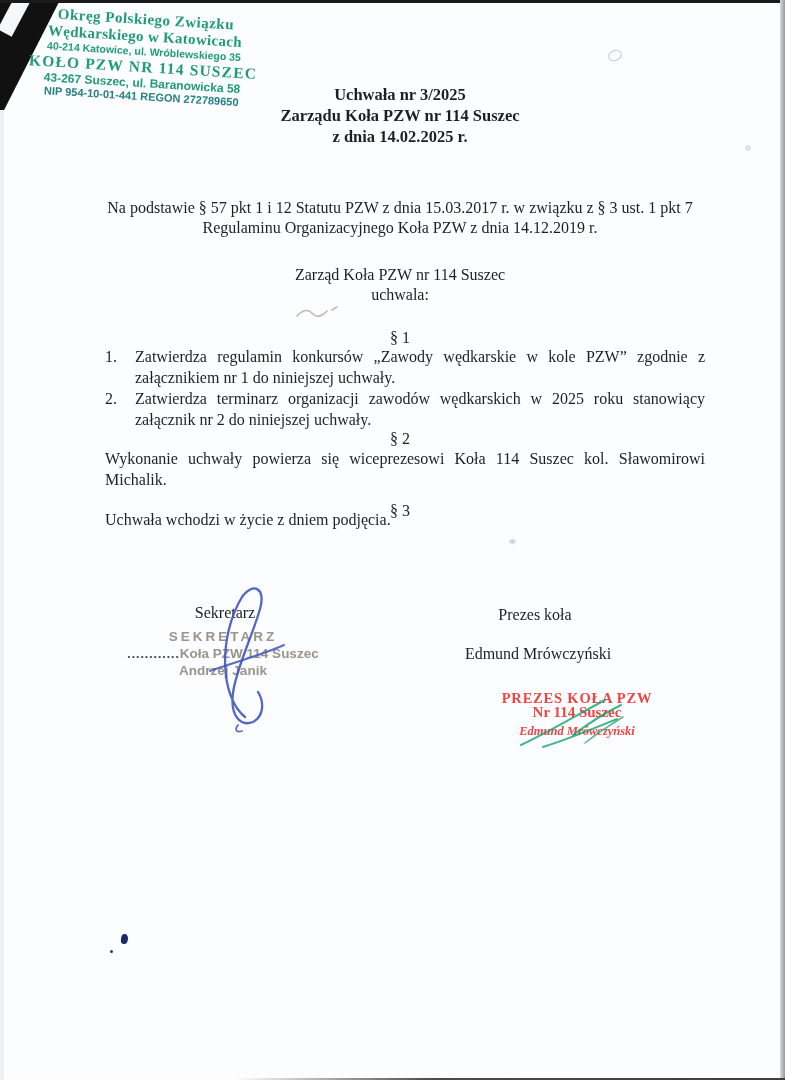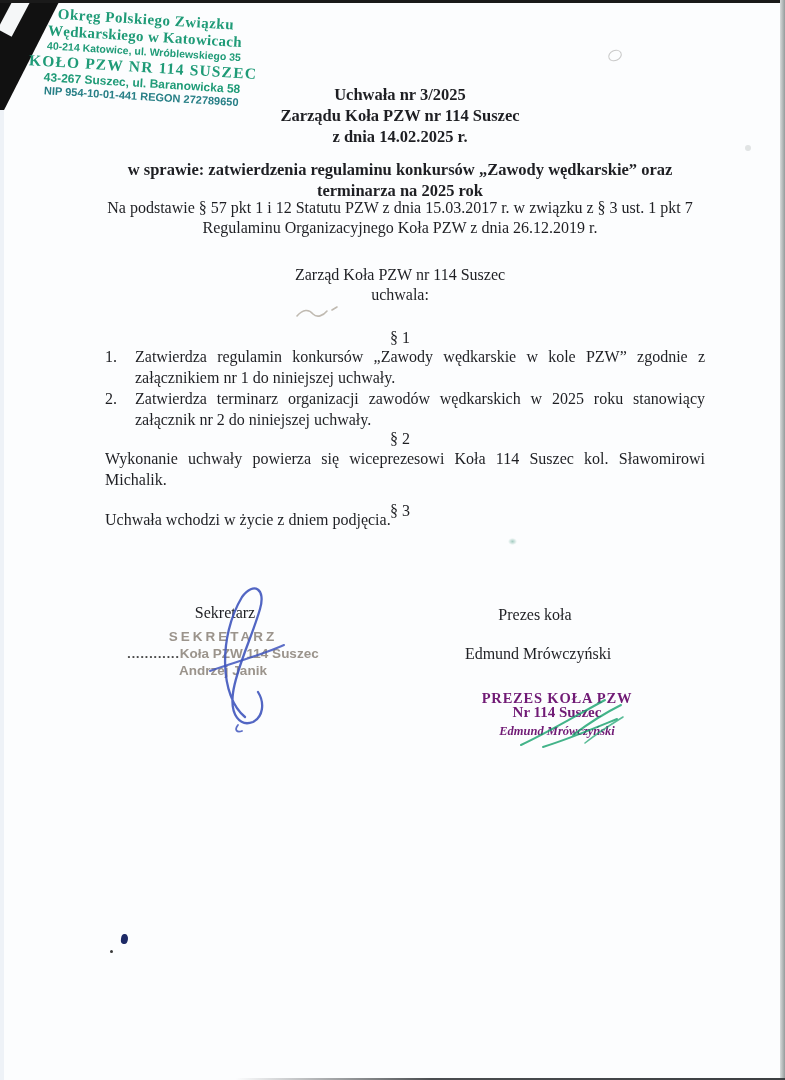--- a/index.html
+++ b/index.html
@@ -57,21 +57,21 @@
   .sek-label{position:absolute;left:160px;top:604px;width:130px;text-align:center;font-size:16px;}
   .sek-stamp{position:absolute;left:118px;top:628px;width:210px;text-align:center;
     color:#9b948c;font-family:"Liberation Sans",sans-serif;}
   .sek-stamp .ss1{font-size:13.5px;font-weight:bold;letter-spacing:3px;line-height:17px;}
   .sek-stamp .ss2{font-size:13.5px;font-weight:bold;line-height:17px;white-space:nowrap;}
   .sek-stamp .ss2 .dots{color:#474747;letter-spacing:1px;font-family:"Liberation Serif",serif;font-weight:bold;}
   .sek-stamp .ss3{font-size:13.5px;font-weight:bold;line-height:17px;}
   .sig-blue{position:absolute;left:190px;top:575px;}
   .prez-label{position:absolute;left:470px;top:606px;width:130px;text-align:center;font-size:16px;}
   .prez-name{position:absolute;left:448px;top:645px;width:180px;text-align:center;font-size:16px;}
-  .prez-stamp{position:absolute;left:472px;top:690px;width:170px;text-align:center;color:#701a75;}
+  .prez-stamp{position:absolute;left:492px;top:690px;width:170px;text-align:center;color:#ef4444;}
   .prez-stamp .ps1{font-size:14.5px;font-weight:bold;letter-spacing:.8px;line-height:16px;}
   .prez-stamp .ps2{font-size:15px;font-weight:bold;line-height:13px;}
   .prez-stamp .ps3{font-size:12.5px;font-style:italic;font-weight:bold;line-height:15px;margin-top:5px;}
   .sig-green{position:absolute;left:515px;top:693px;}
   .squiggle{position:absolute;left:295px;top:303px;}
 </style>
 </head>
 <body>
 
 <div class="page">
@@ -99,28 +99,24 @@
     <div class="sc5">43-267 Suszec, ul. Baranowicka 58</div>
     <div class="sc6">NIP 954-10-01-441  REGON 272789650</div>
   </div>
 
   <div class="cblock t16 bold" style="top:84px;">
     <div>Uchwała nr 3/2025</div>
     <div>Zarządu Koła PZW nr 114 Suszec</div>
     <div>z dnia 14.02.2025 r.</div>
   </div>
 
-  <div class="cblock t16 bold" style="top:159px;">
-    <div>w sprawie: zatwierdzenia regulaminu konkursów „Zawody wędkarskie” oraz</div>
-    <div>terminarza na 2025 rok</div>
-  </div>
 
   <div class="cblock t15" style="top:198px;">
     <div>Na podstawie § 57 pkt 1 i 12 Statutu PZW z dnia 15.03.2017 r. w związku z § 3 ust. 1 pkt 7</div>
-    <div>Regulaminu Organizacyjnego Koła PZW z dnia 26.12.2019 r.</div>
+    <div>Regulaminu Organizacyjnego Koła PZW z dnia 14.12.2019 r.</div>
   </div>
 
   <div class="cblock t15" style="top:265px;">
     <div>Zarząd Koła PZW nr 114 Suszec</div>
     <div>uchwala:</div>
   </div>
 
   <div class="sec-head" style="top:329px;">§ 1</div>
   <div class="jblock" style="top:346px;">
     <div class="list-row">

